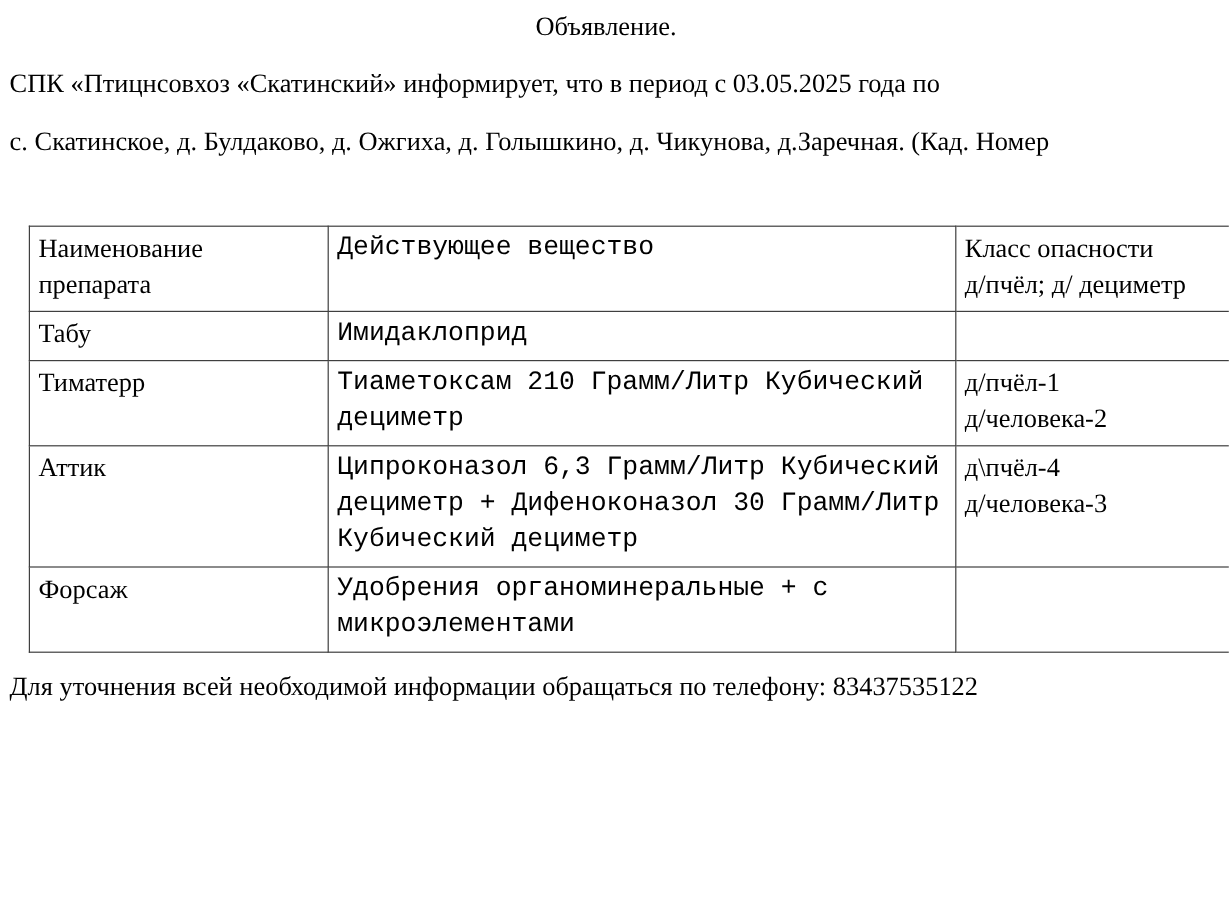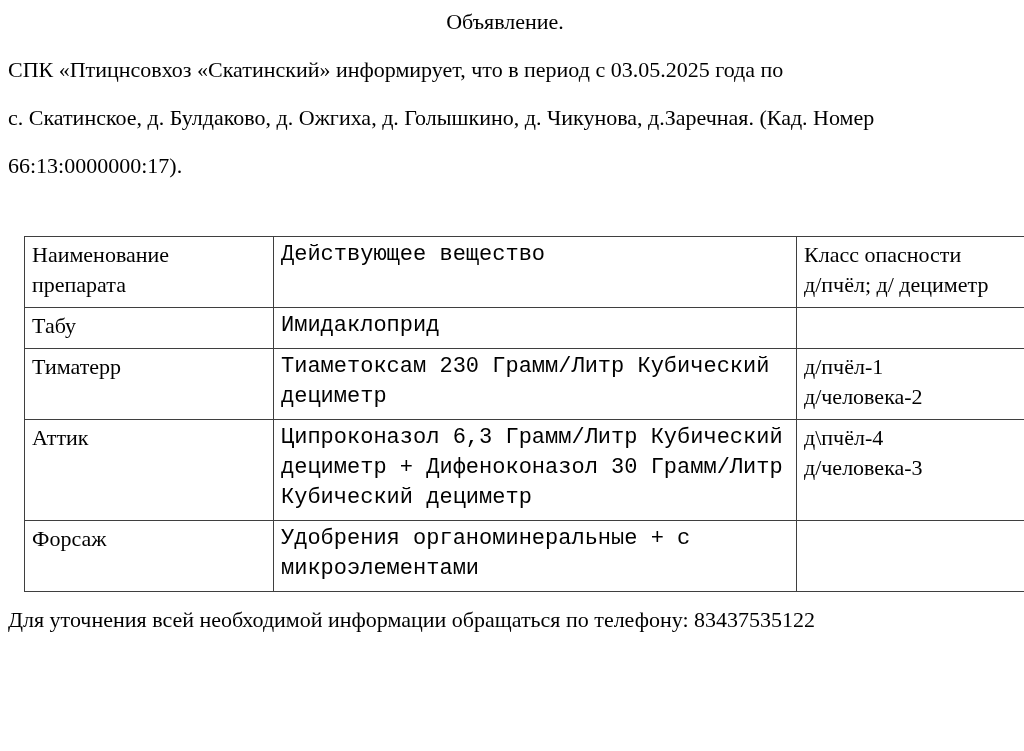--- a/index.html
+++ b/index.html
@@ -59,21 +59,20 @@
 </head>
 <body>
 
 <div class="doc">
 
   <div class="doc-title">Объявление.</div>
 
   <div>
     <div class="intro-line">СПК «Птицнсовхоз «Скатинский» информирует, что в период с 03.05.2025 года по</div>
     <div class="intro-line">с. Скатинское, д. Булдаково, д. Ожгиха, д. Голышкино, д. Чикунова, д.Заречная. (Кад. Номер</div>
-    <div class="intro-line">66:13:0000000:17).</div>
   </div>
 
   <table class="announcement-table">
     <colgroup>
       <col class="col-name">
       <col class="col-subst">
       <col class="col-hazard">
     </colgroup>
     <thead>
       <tr>
@@ -88,21 +87,21 @@
 
 
   <tr>
     <td class="c1">Табу</td>
     <td class="c2">Имидаклоприд</td>
     <td class="c3"></td>
   </tr>
 
   <tr>
     <td class="c1">Тиматерр</td>
-    <td class="c2">Тиаметоксам 230 Грамм/Литр Кубический дециметр</td>
+    <td class="c2">Тиаметоксам 210 Грамм/Литр Кубический дециметр</td>
     <td class="c3">д/пчёл-1
 д/человека-2</td>
   </tr>
 
   <tr>
     <td class="c1">Аттик</td>
     <td class="c2">Ципроконазол 6,3 Грамм/Литр Кубический дециметр + Дифеноконазол 30 Грамм/Литр Кубический дециметр</td>
     <td class="c3">д\пчёл-4
 д/человека-3</td>
   </tr>

